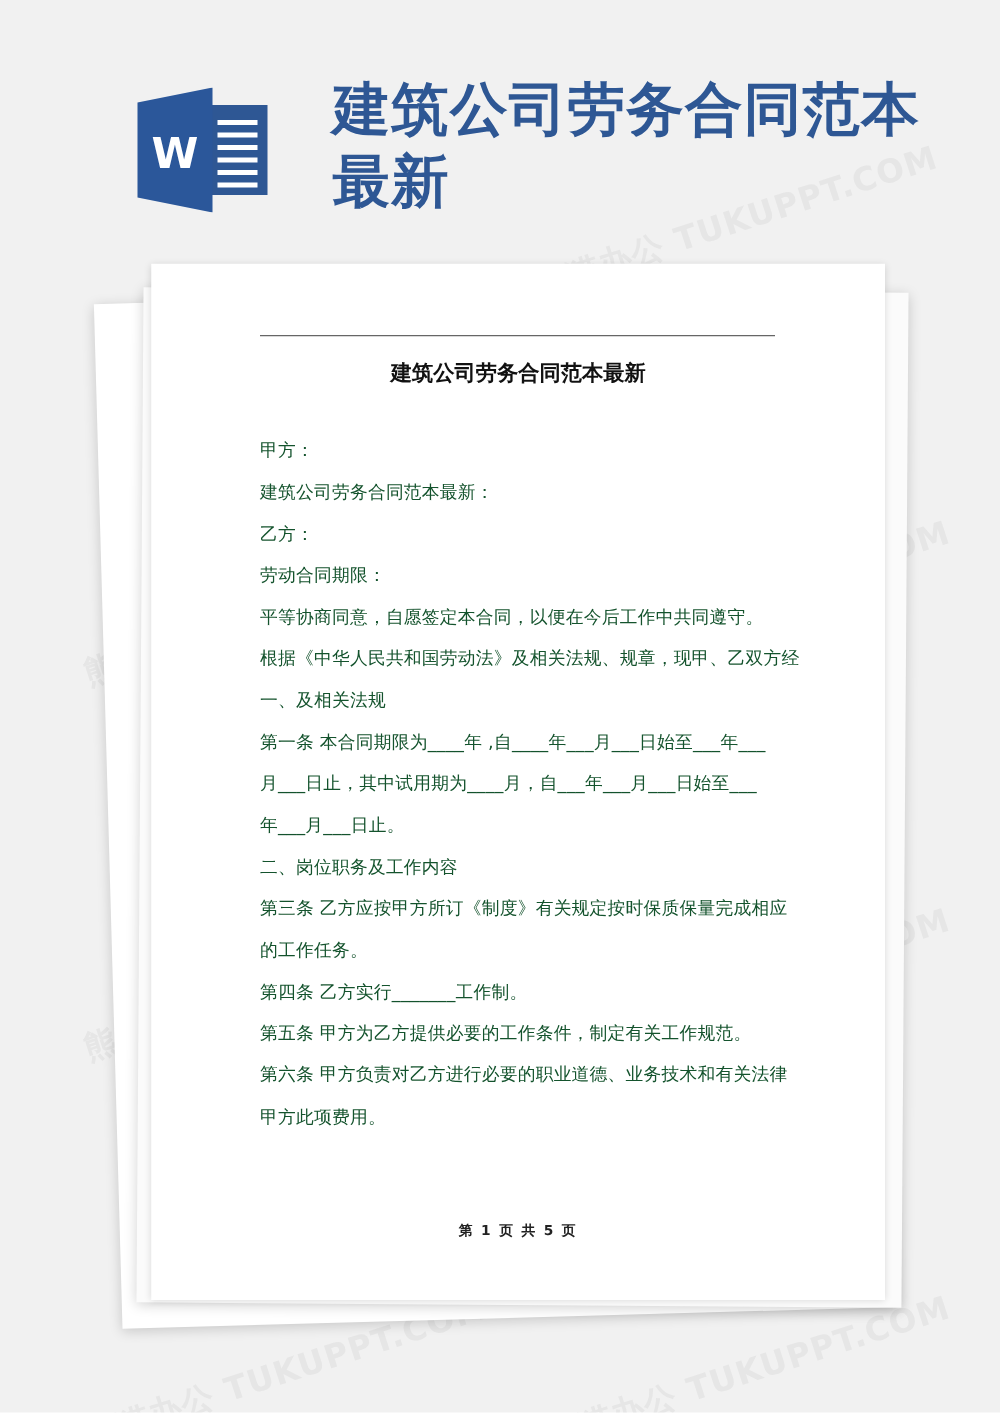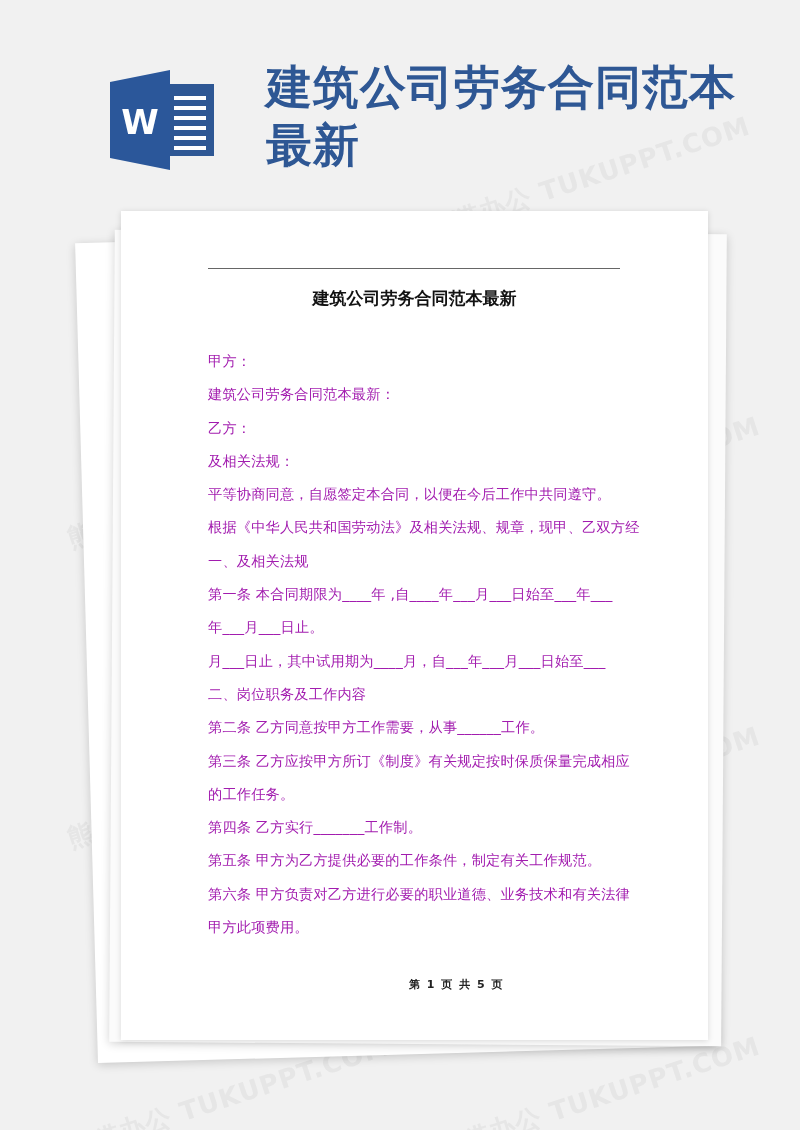--- a/index.html
+++ b/index.html
@@ -60,32 +60,31 @@
     color: #111111;
   }
   .doc-body {
     position: absolute; left: 87px; top: 134px; width: 420px;
   }
   .doc-line {
     display: block;
     height: 33.3px;
     line-height: 33.3px;
     font-size: 14.2px;
-    color: #a21caf;
+    color: #14532d;
     white-space: nowrap;
     letter-spacing: 0.2px;
   }
   .page-footer {
     position: absolute; left: 0; top: 766px; width: 100%;
     text-align: center;
     font-size: 11px;
     font-weight: bold;
     color: #222222;
     letter-spacing: 1.5px;
-    margin-left: 42px;
   }
 
   
   .watermark {
     position: absolute;
     font-family: "DejaVu Sans", sans-serif;
     font-weight: bold;
     font-size: 26px;
     color: rgba(190,190,190,0.22);
     transform: rotate(-18deg);
@@ -125,29 +124,28 @@
 <div class="sheet-back sheet-back-1"></div>
 <div class="sheet-back sheet-back-2"></div>
 
 <div class="page">
   <div class="page-rule"></div>
   <div class="doc-title">建筑公司劳务合同范本最新</div>
   <div class="doc-body">
     <span class="doc-line">甲方：</span>
     <span class="doc-line">建筑公司劳务合同范本最新：</span>
     <span class="doc-line">乙方：</span>
-    <span class="doc-line">及相关法规：</span>
+    <span class="doc-line">劳动合同期限：</span>
     <span class="doc-line">平等协商同意，自愿签定本合同，以便在今后工作中共同遵守。</span>
     <span class="doc-line">根据《中华人民共和国劳动法》及相关法规、规章，现甲、乙双方经</span>
     <span class="doc-line">一、及相关法规</span>
     <span class="doc-line">第一条  本合同期限为____年 ,自____年___月___日始至___年___</span>
+    <span class="doc-line">月___日止，其中试用期为____月，自___年___月___日始至___</span>
     <span class="doc-line">年___月___日止。</span>
-    <span class="doc-line">月___日止，其中试用期为____月，自___年___月___日始至___</span>
     <span class="doc-line">二、岗位职务及工作内容</span>
-    <span class="doc-line">第二条  乙方同意按甲方工作需要，从事______工作。</span>
     <span class="doc-line">第三条  乙方应按甲方所订《制度》有关规定按时保质保量完成相应</span>
     <span class="doc-line">的工作任务。</span>
     <span class="doc-line">第四条  乙方实行_______工作制。</span>
     <span class="doc-line">第五条  甲方为乙方提供必要的工作条件，制定有关工作规范。</span>
     <span class="doc-line">第六条  甲方负责对乙方进行必要的职业道德、业务技术和有关法律</span>
     <span class="doc-line">甲方此项费用。</span>
   </div>
   <div class="page-footer">第 1 页 共 5 页</div>
 </div>
 

